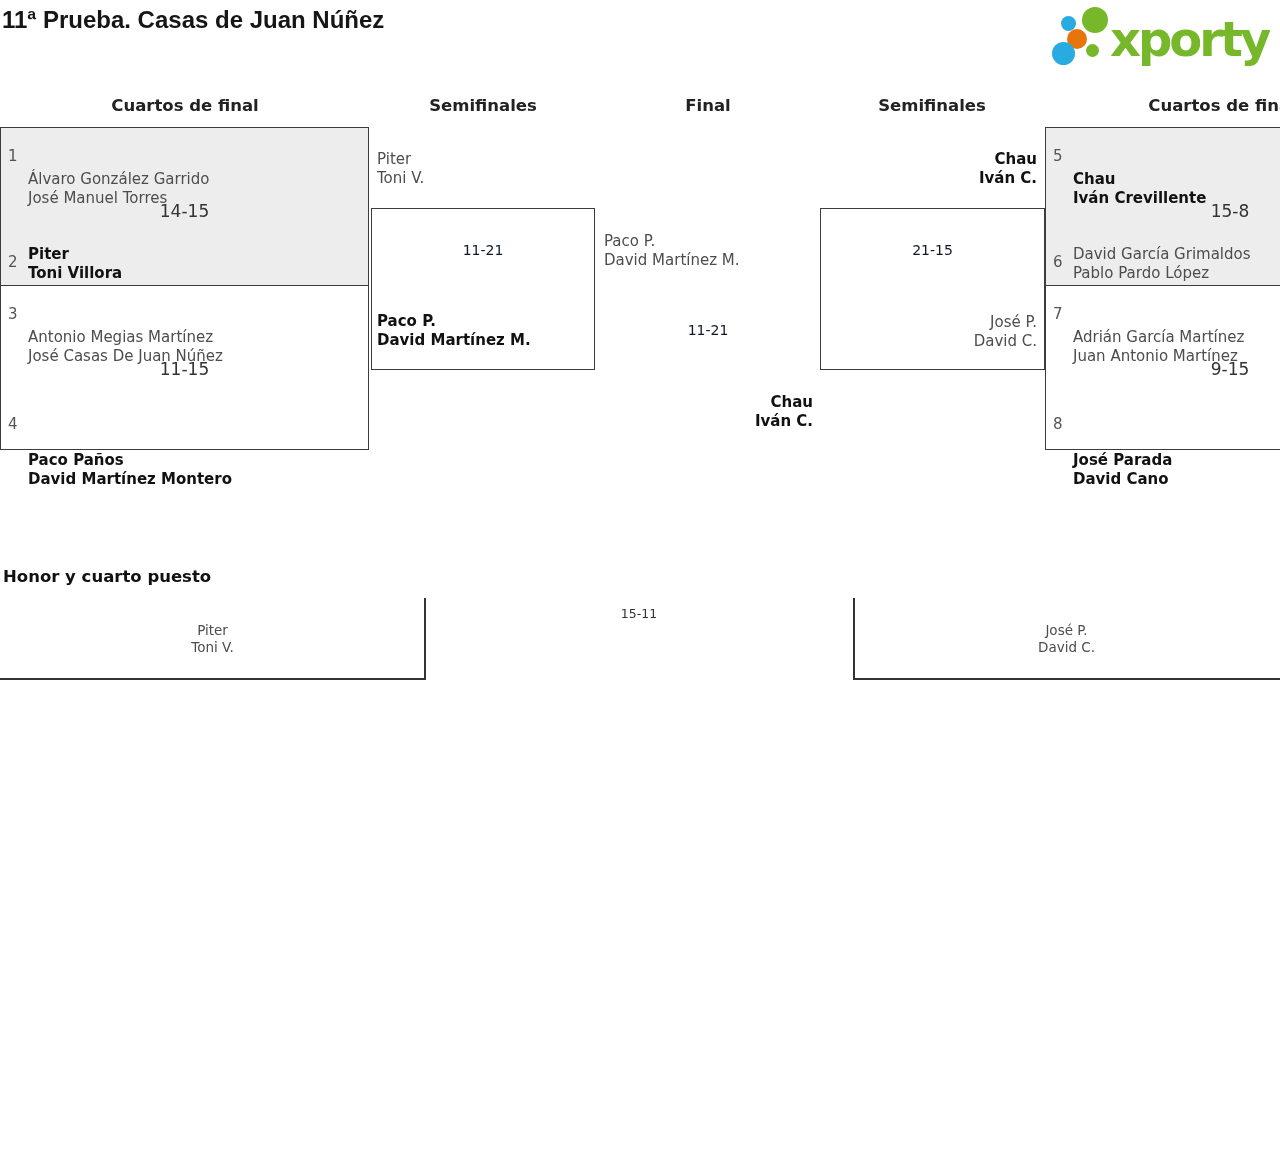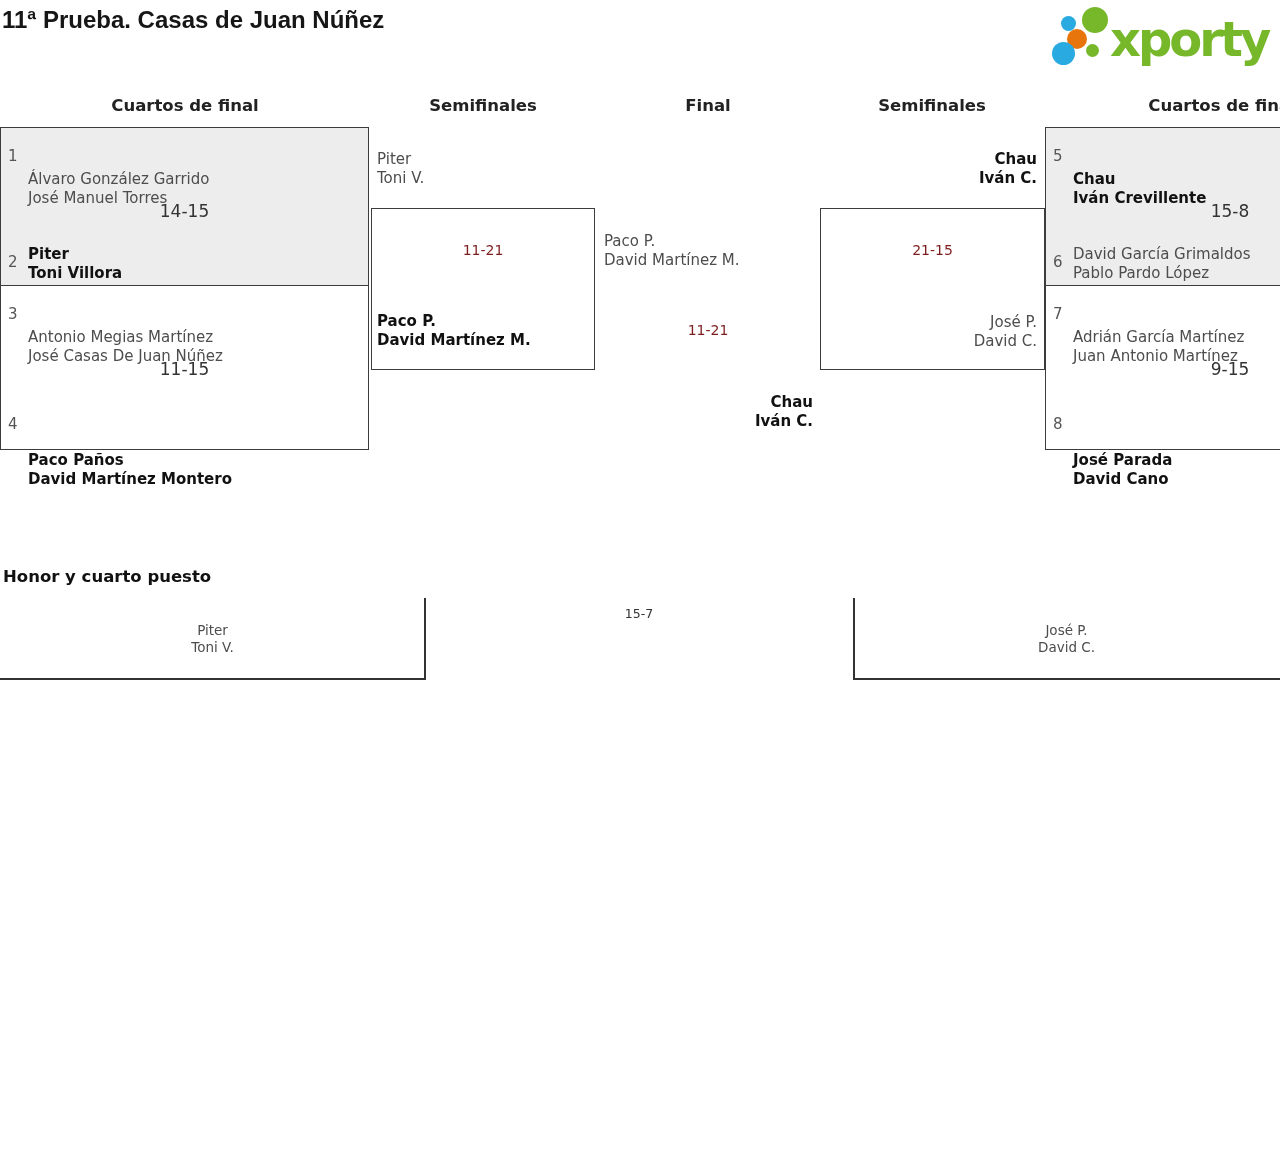--- a/index.html
+++ b/index.html
@@ -40,21 +40,21 @@
   .team{font-size:15px;line-height:19px;white-space:nowrap;}
   .team span{display:block;}
   .in-team-a{position:absolute;left:27px;top:9px;margin-top:33px;}
   .in-team-b1{position:absolute;left:27px;top:117px;}
   .in-team-b2{position:absolute;left:27px;top:121px;margin-top:44px;}
   .t-reg{color:#4d4d4d;font-weight:400;}
   .t-win{color:#111;font-weight:700;}
   .qscore{position:absolute;left:0;right:0;top:73px;text-align:center;
     font-size:17px;color:#333;}
   
-  .score{font-size:14px;color:#7f1d1d;text-align:center;white-space:nowrap;}
+  .score{font-size:14px;color:#0f172a;text-align:center;white-space:nowrap;}
   #sf1-top{left:377px;top:150px;}
   #sf1-score{left:371px;top:242px;width:224px;}
   #sf1-bot{left:377px;top:312px;}
   #sf2-top{left:825px;top:150px;width:212px;text-align:right;}
   #sf2-score{left:820px;top:242px;width:225px;}
   #sf2-bot{left:825px;top:313px;width:212px;text-align:right;}
   #final-top{left:604px;top:232px;}
   #final-score{left:608px;top:322px;width:200px;}
   #final-bot{left:613px;top:393px;width:200px;text-align:right;}
   
@@ -182,19 +182,19 @@
     <span>Iván C.</span>
   </div>
 
   <div class="abs" id="tp-head">Honor y cuarto puesto</div>
   <div class="abs" id="tp-left-line"></div>
   <div class="abs" id="tp-right-line"></div>
   <div class="abs team" id="tp-left-team">
     <span>Piter</span>
     <span>Toni V.</span>
   </div>
-  <div class="abs" id="tp-score">15-7</div>
+  <div class="abs" id="tp-score">15-11</div>
   <div class="abs team" id="tp-right-team">
     <span>José P.</span>
     <span>David C.</span>
   </div>
 
 </div>
 
 </body></html>

